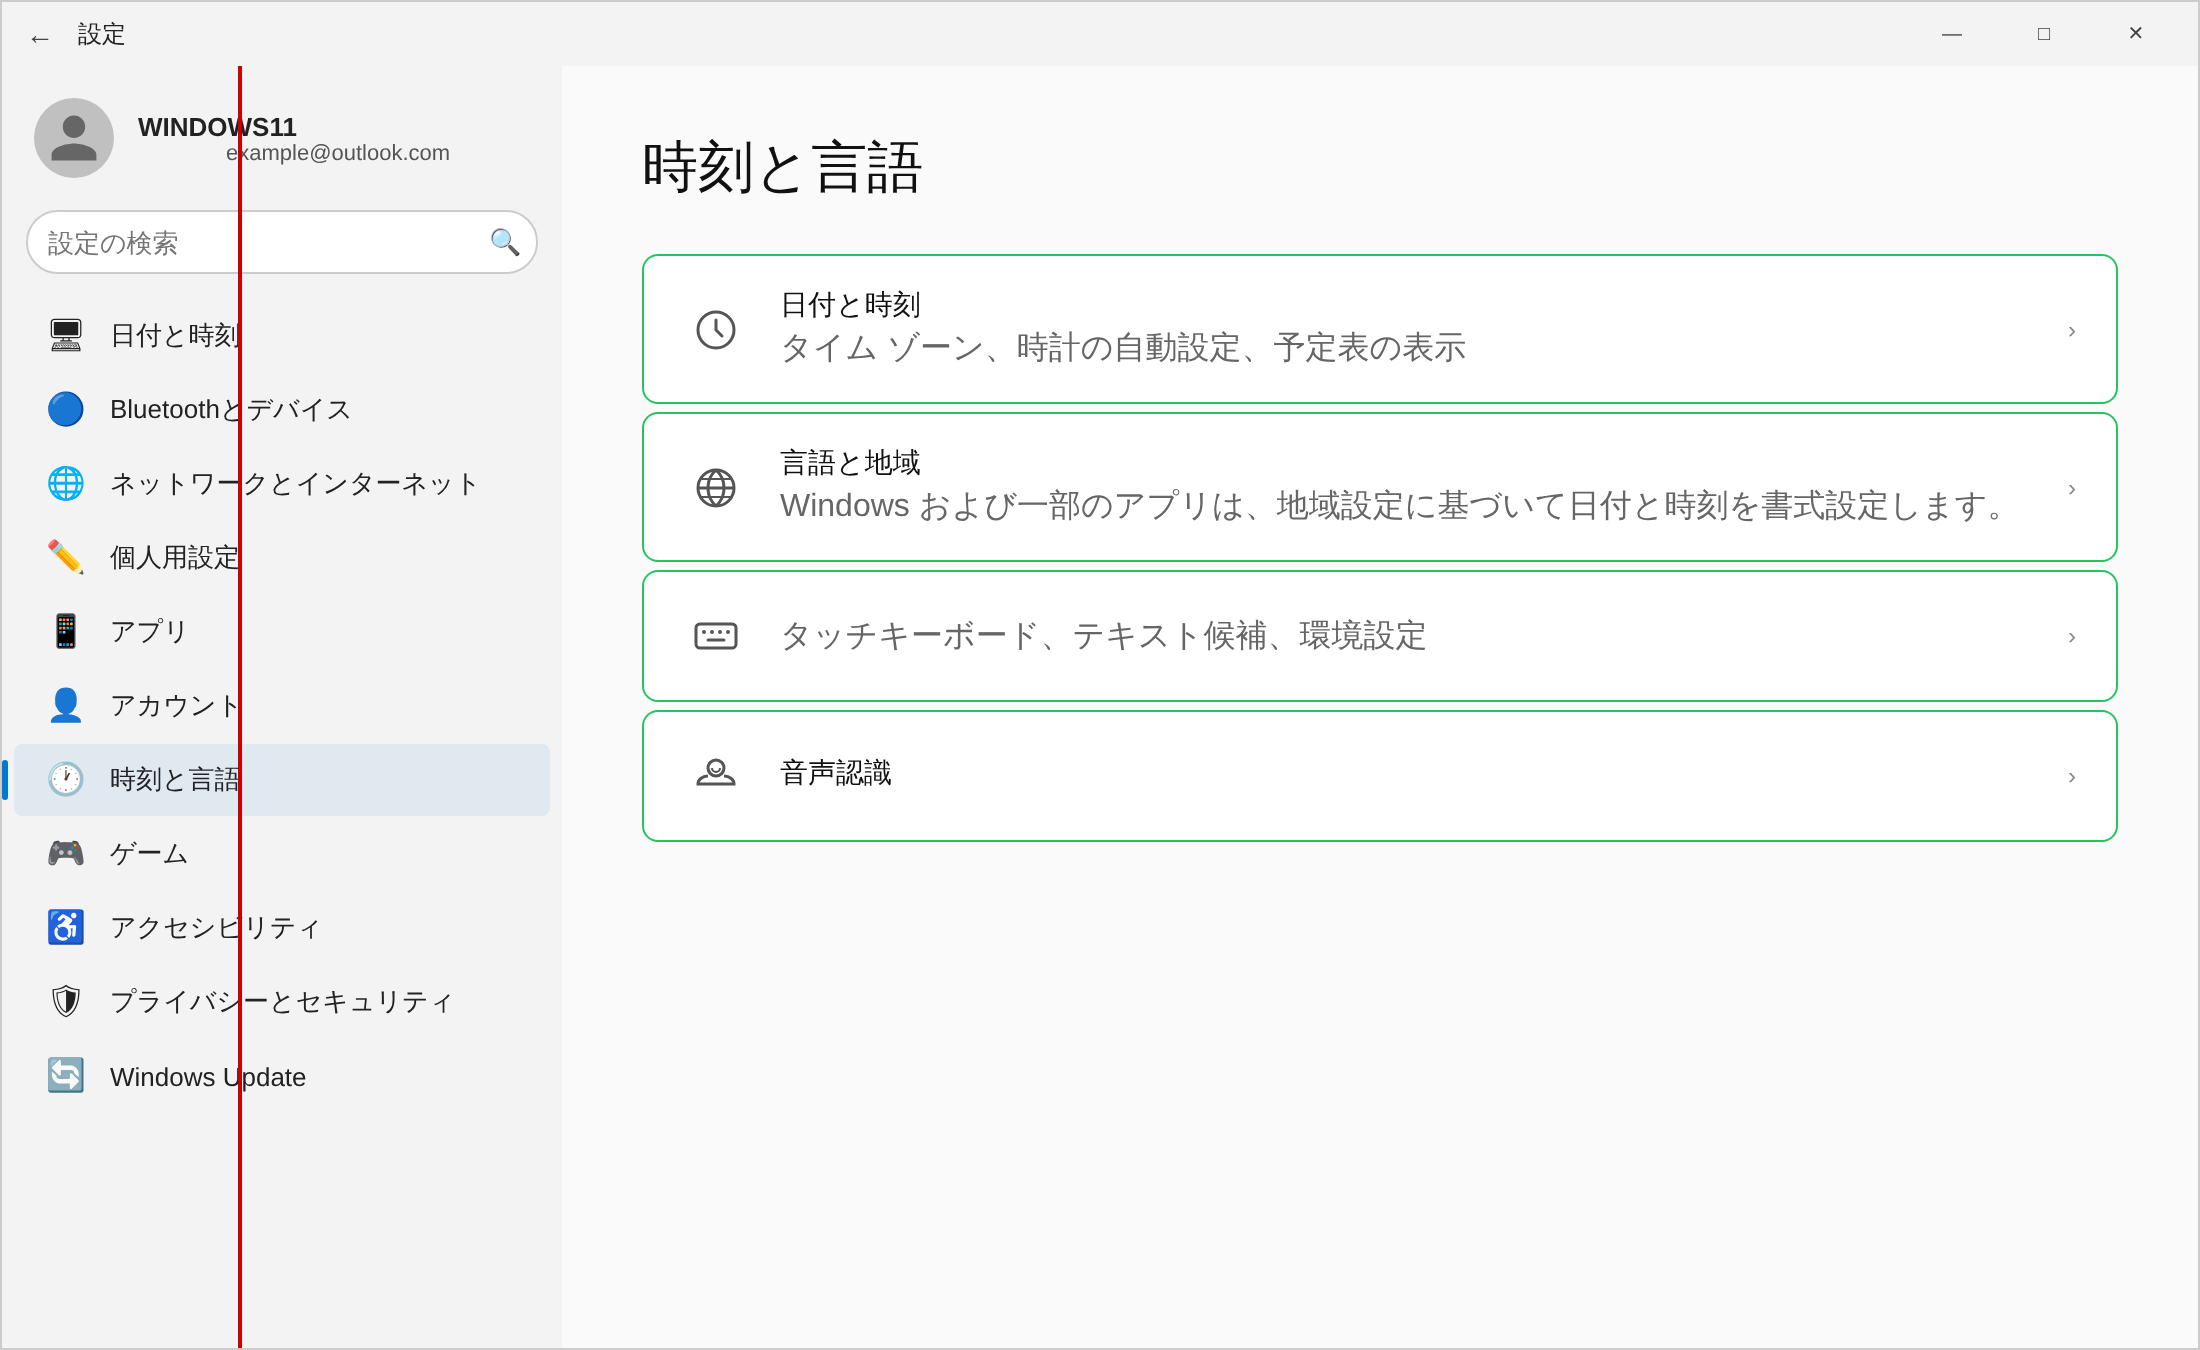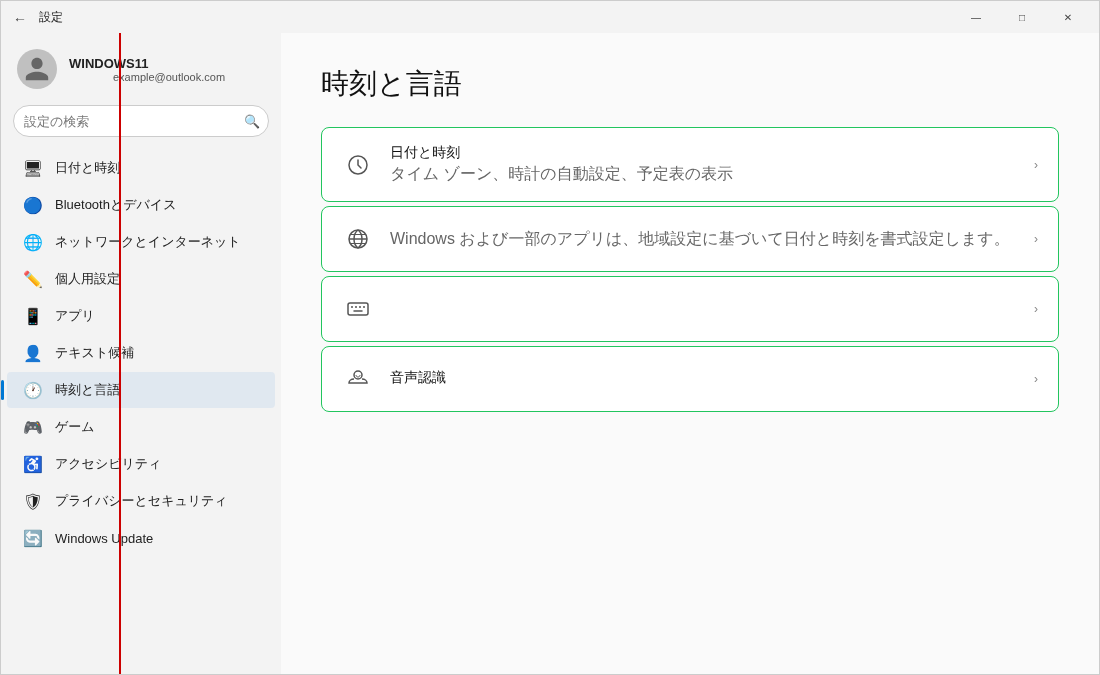--- a/index.html
+++ b/index.html
@@ -321,21 +321,21 @@
         <div class="nav-item">
           <span class="nav-icon">✏️</span>
           <span>個人用設定</span>
         </div>
         <div class="nav-item">
           <span class="nav-icon">📱</span>
           <span>アプリ</span>
         </div>
         <div class="nav-item">
           <span class="nav-icon">👤</span>
-          <span>テキスト候補</span>
+          <span>アカウント</span>
         </div>
         <div class="nav-item active">
           <span class="nav-icon">🕐</span>
           <span>時刻と言語</span>
         </div>
         <div class="nav-item">
           <span class="nav-icon">🎮</span>
           <span>ゲーム</span>
         </div>
         <div class="nav-item">
@@ -374,37 +374,39 @@
 
         <div class="settings-item">
           <div class="settings-item-icon">
             <svg width="24" height="24" viewBox="0 0 24 24" fill="none">
               <circle cx="12" cy="12" r="9" stroke="#555" stroke-width="1.5"></circle>
               <path d="M12 3c0 0-4 3-4 9s4 9 4 9M12 3c0 0 4 3 4 9s-4 9-4 9M3 12h18" stroke="#555" stroke-width="1.5"></path>
               <path d="M4.5 7.5h15M4.5 16.5h15" stroke="#555" stroke-width="1"></path>
             </svg>
           </div>
           <div class="settings-item-text">
+            <div class="settings-item-title">言語と地域</div>
             <div class="settings-item-desc">Windows および一部のアプリは、地域設定に基づいて日付と時刻を書式設定します。</div>
           </div>
           <span class="settings-item-chevron">›</span>
         </div>
 
         <div class="settings-item">
           <div class="settings-item-icon">
             <svg width="24" height="24" viewBox="0 0 24 24" fill="none">
               <rect x="2" y="6" width="20" height="12" rx="2" stroke="#555" stroke-width="1.5"></rect>
               <line x1="6" y1="10" x2="6" y2="10" stroke="#555" stroke-width="2" stroke-linecap="round"></line>
               <line x1="10" y1="10" x2="10" y2="10" stroke="#555" stroke-width="2" stroke-linecap="round"></line>
               <line x1="14" y1="10" x2="14" y2="10" stroke="#555" stroke-width="2" stroke-linecap="round"></line>
               <line x1="18" y1="10" x2="18" y2="10" stroke="#555" stroke-width="2" stroke-linecap="round"></line>
               <line x1="8" y1="14" x2="16" y2="14" stroke="#555" stroke-width="1.5" stroke-linecap="round"></line>
             </svg>
           </div>
           <div class="settings-item-text">
+            <div class="settings-item-desc">タッチキーボード、テキスト候補、環境設定</div>
           </div>
           <span class="settings-item-chevron">›</span>
         </div>
 
         <div class="settings-item">
           <div class="settings-item-icon">
             <svg width="24" height="24" viewBox="0 0 24 24" fill="none">
               <circle cx="12" cy="8" r="4" stroke="#555" stroke-width="1.5"></circle>
               <path d="M8 12c-3 0-5 2-5 4h18c0-2-2-4-5-4" stroke="#555" stroke-width="1.5"></path>
               <path d="M14 8c0 1.1-.9 2-2 2s-2-.9-2-2" stroke="#555" stroke-width="1"></path>

